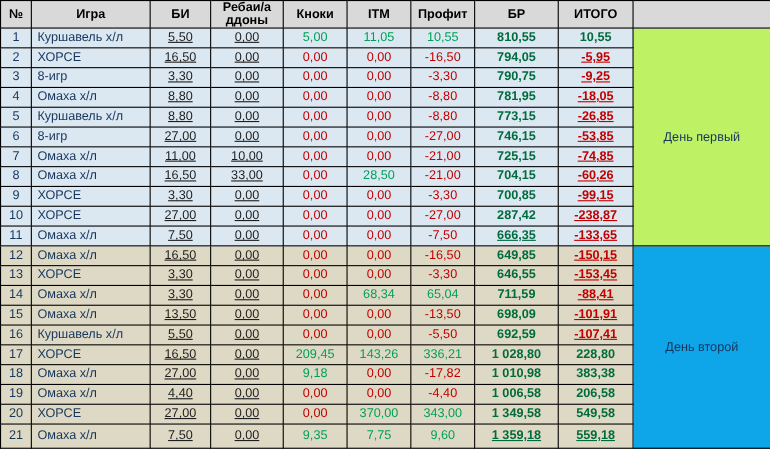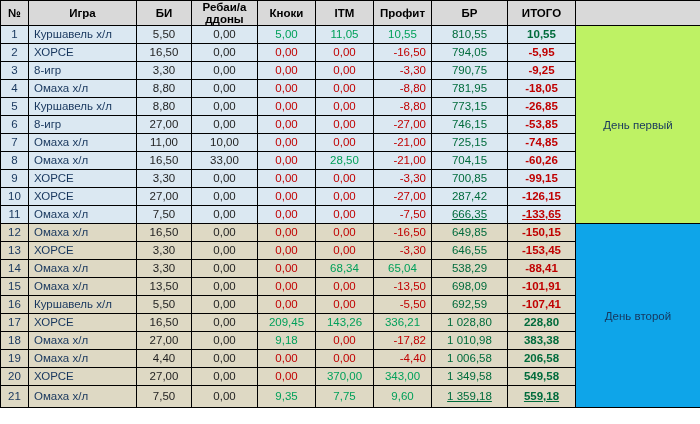--- a/index.html
+++ b/index.html
@@ -65,26 +65,26 @@
   }
   td.val {
     text-align: center;
     background: #dbe8f2;
   }
   
   tr.day2 td.num, tr.day2 td.game, tr.day2 td.val {
     background: #ded9c4;
   }
   .pos { color: #00a05a; }
-  .neg { color: #c00000; text-align: right; }
+  .neg { color: #c00000; }
   .zero { color: #c00000; }
-  .dark { color: #1f1f1f; }
-  td.br .cell { font-weight: normal; color: #006b3c; }
+  .dark { color: #1f1f1f; text-decoration: underline; }
+  td.br .cell { font-weight: bold; color: #006b3c; }
   td.total .cell { font-weight: bold; }
-  td.total.neg-t .cell { color: #c00000; }
+  td.total.neg-t .cell { color: #c00000; text-decoration: underline; }
   td.total.pos-t .cell { color: #006b3c; }
   .under {
     text-decoration: underline;
     font-weight: bold;
   }
   td.day {
     background: #bef264;
     text-align: center;
     vertical-align: middle;
     color: #17365d;
@@ -407,21 +407,21 @@
         <td class="val">
           <span class="cell zero">0,00</span>
         </td>
         <td class="val">
           <span class="cell neg">-27,00</span>
         </td>
         <td class="val br">
           <span class="cell">287,42</span>
         </td>
         <td class="val total neg-t">
-          <span class="cell">-126,15</span>
+          <span class="cell">-238,87</span>
         </td>
       </tr>
       <tr>
         <td class="num">
           <span class="cell">11</span>
         </td>
         <td class="game">
           <span class="cell">Омаха х/л</span>
         </td>
         <td class="val dark">
@@ -521,21 +521,21 @@
         <td class="val">
           <span class="cell zero">0,00</span>
         </td>
         <td class="val">
           <span class="cell pos">68,34</span>
         </td>
         <td class="val">
           <span class="cell pos">65,04</span>
         </td>
         <td class="val br">
-          <span class="cell">538,29</span>
+          <span class="cell">711,59</span>
         </td>
         <td class="val total neg-t">
           <span class="cell">-88,41</span>
         </td>
       </tr>
       <tr class="day2">
         <td class="num">
           <span class="cell">15</span>
         </td>
         <td class="game">

